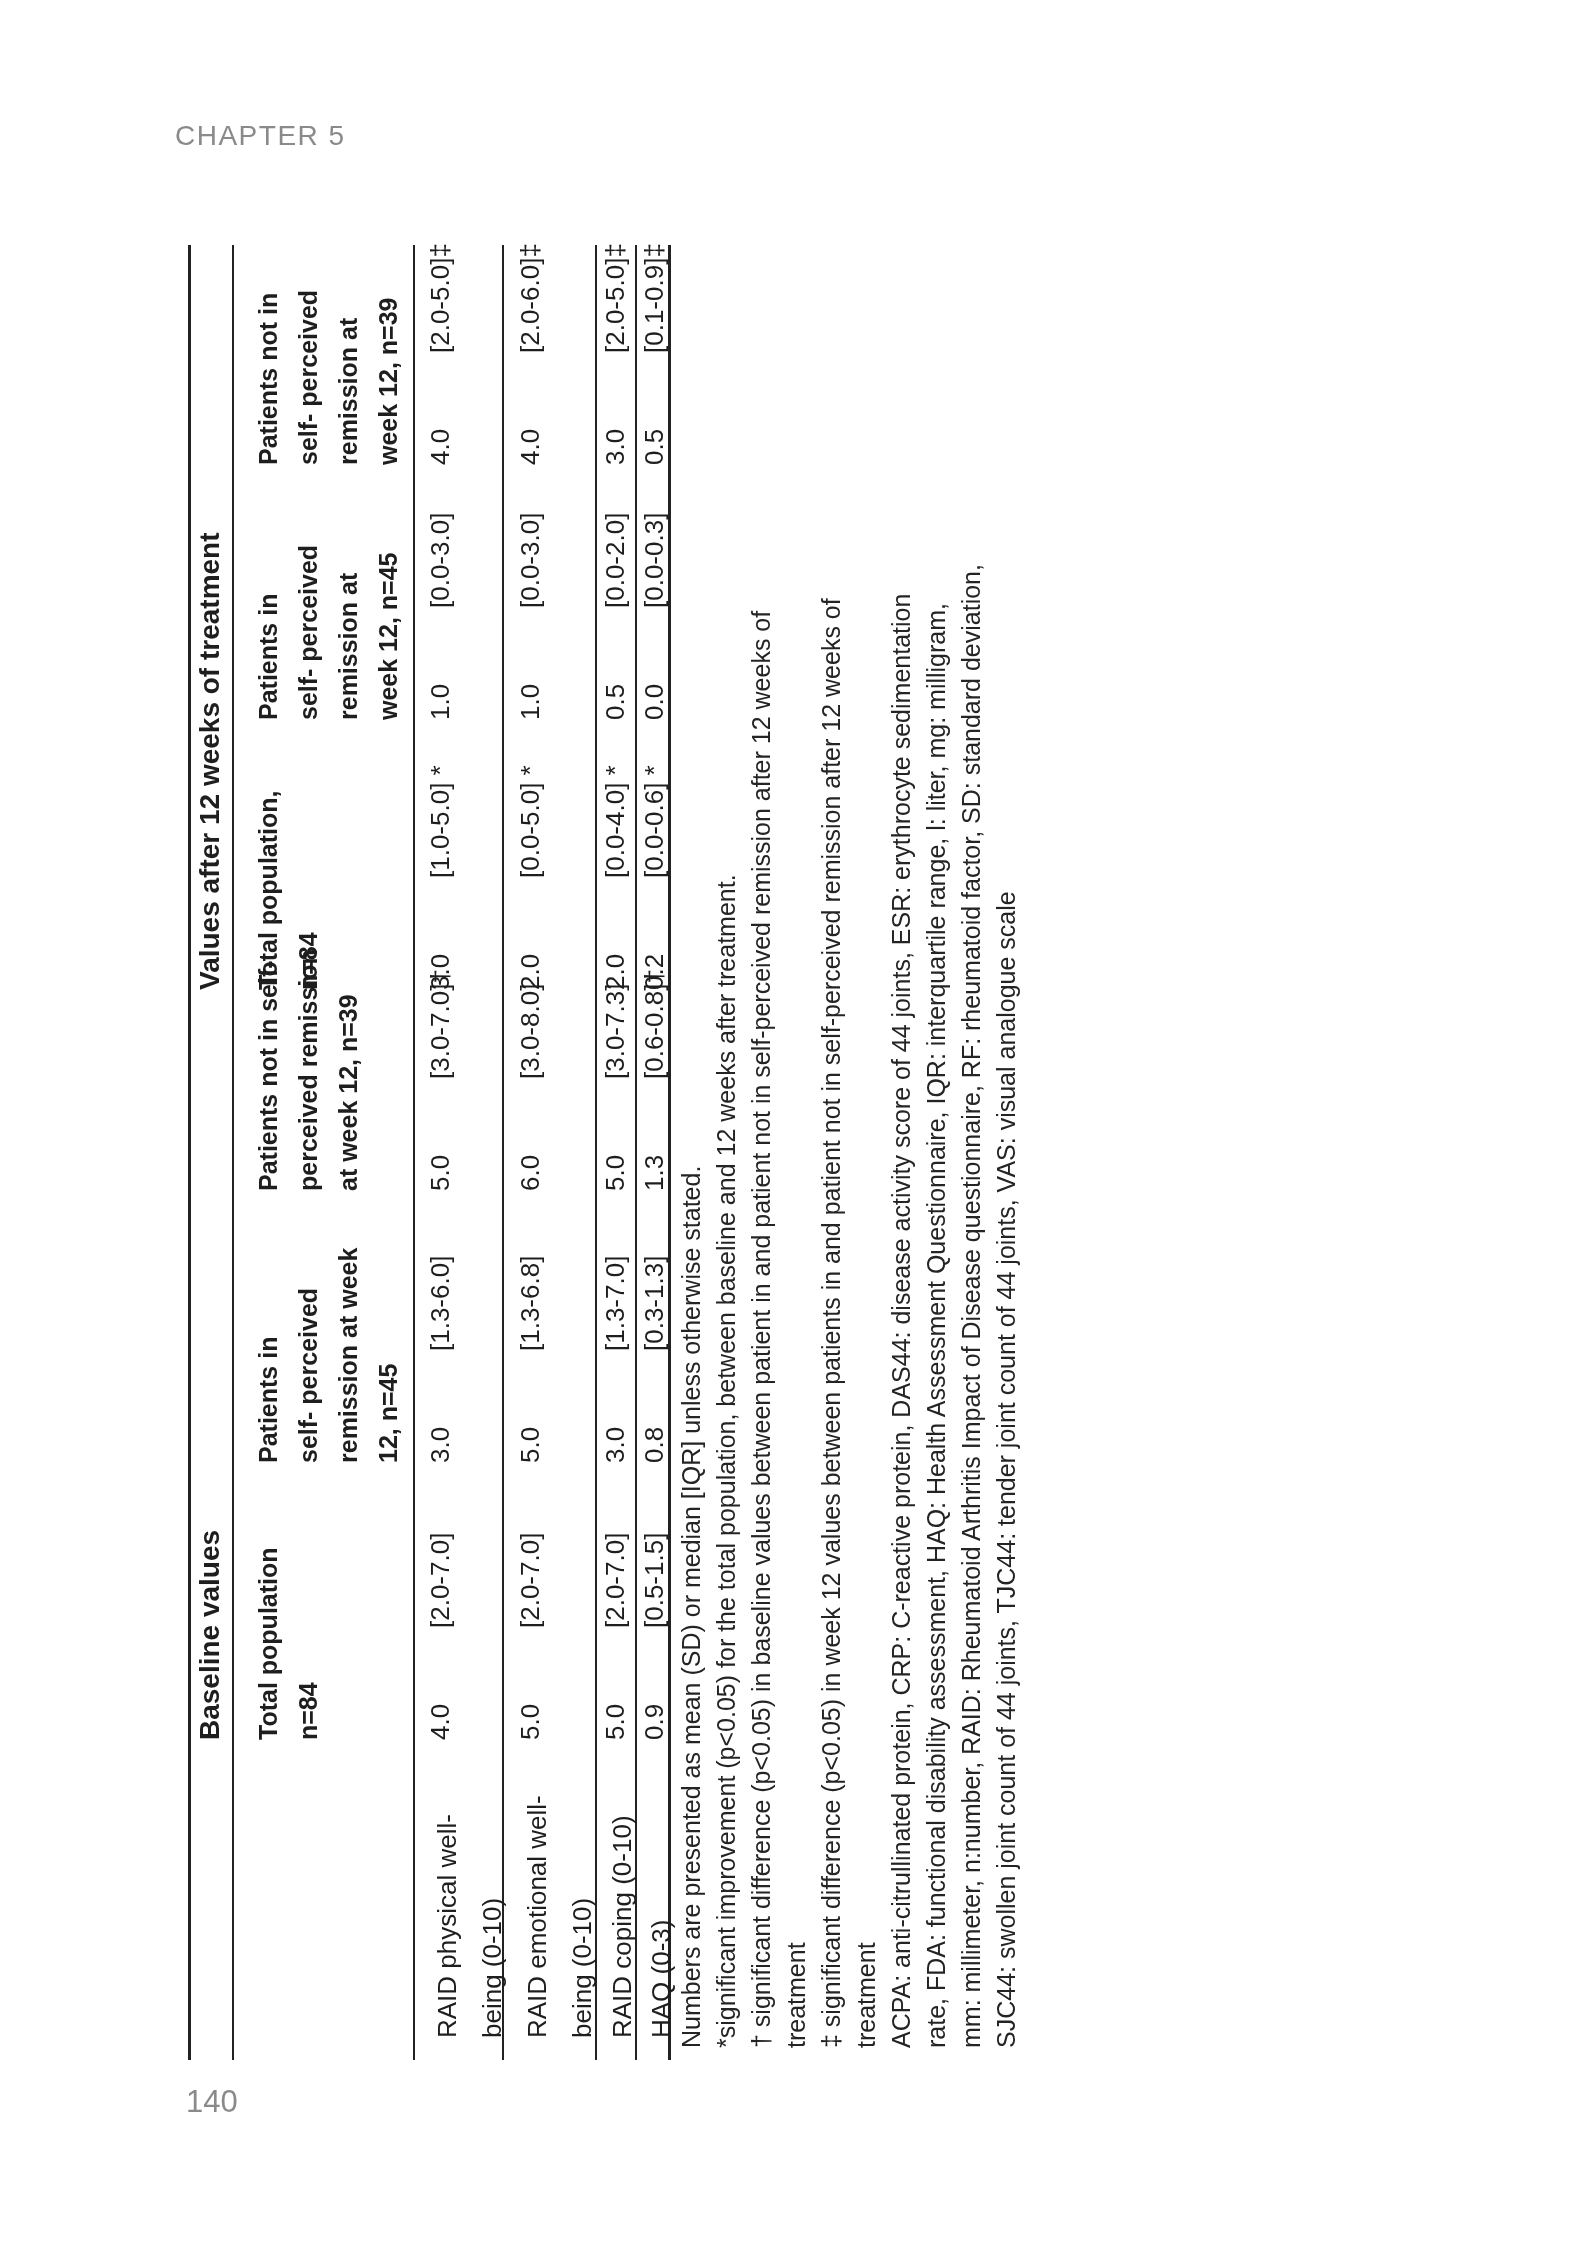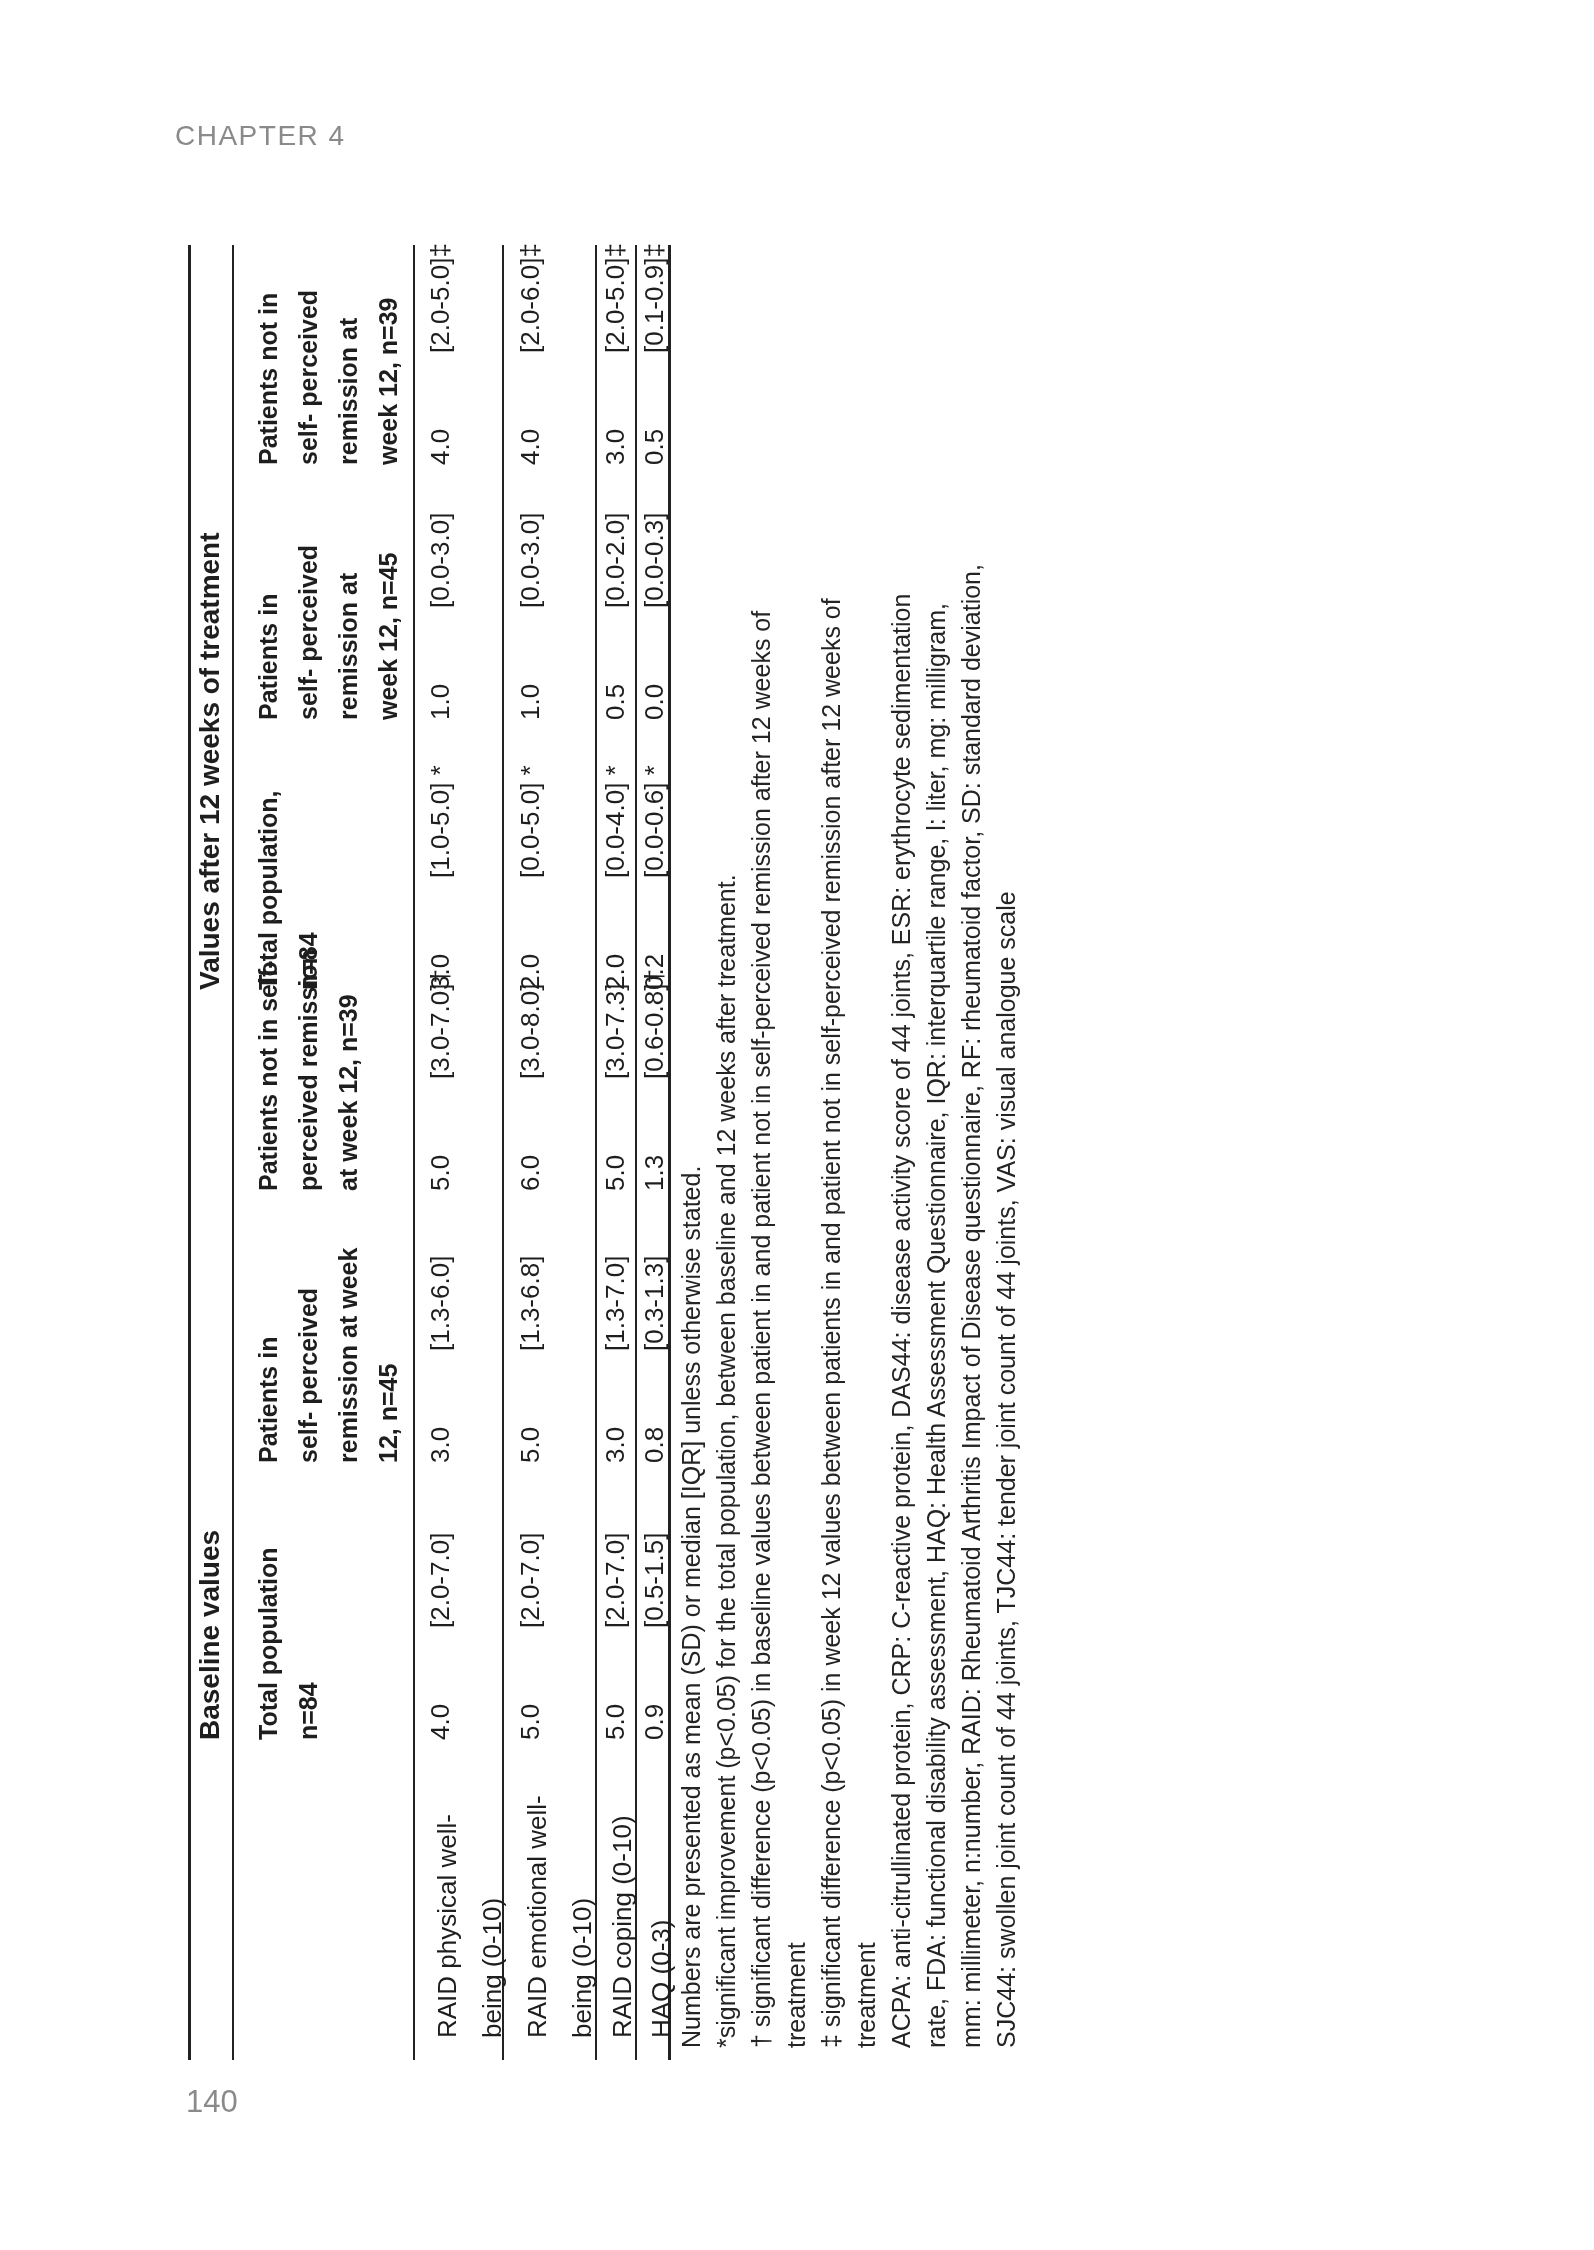--- a/index.html
+++ b/index.html
@@ -24,21 +24,21 @@
   .gh{position:absolute;top:6px;font-size:28px;font-weight:bold;white-space:nowrap;}
   .colhead{position:absolute;top:60px;font-size:25px;font-weight:bold;line-height:40px;}
   .colhead div{white-space:nowrap;}
   .rowlabel{position:absolute;font-size:26px;line-height:45px;width:258px;}
   .cellv,.celliqr{position:absolute;font-size:26px;white-space:nowrap;}
   .fnote{position:absolute;left:12px;font-size:25px;white-space:nowrap;color:#242424;}
 </style>
 </head>
 <body>
 
-<div class="chapter">CHAPTER 4</div>
+<div class="chapter">CHAPTER 5</div>
 
 <div class="rot-wrap">
   <div class="tbl" id="tbl">
       <div class="rule" style="left: 0px; top: 0px; height: 3px;"></div>
       <div class="rule" style="left: 0px; top: 44px; height: 2px;"></div>
       <div class="rule" style="left: 0px; top: 225px; height: 2px;"></div>
       <div class="rule" style="left: 0px; top: 314px; height: 2px;"></div>
       <div class="rule" style="left: 0px; top: 407px; height: 2px;"></div>
       <div class="rule" style="left: 0px; top: 447px; height: 2px;"></div>
       <div class="rule" style="left: 0px; top: 480px; height: 3px;"></div>

